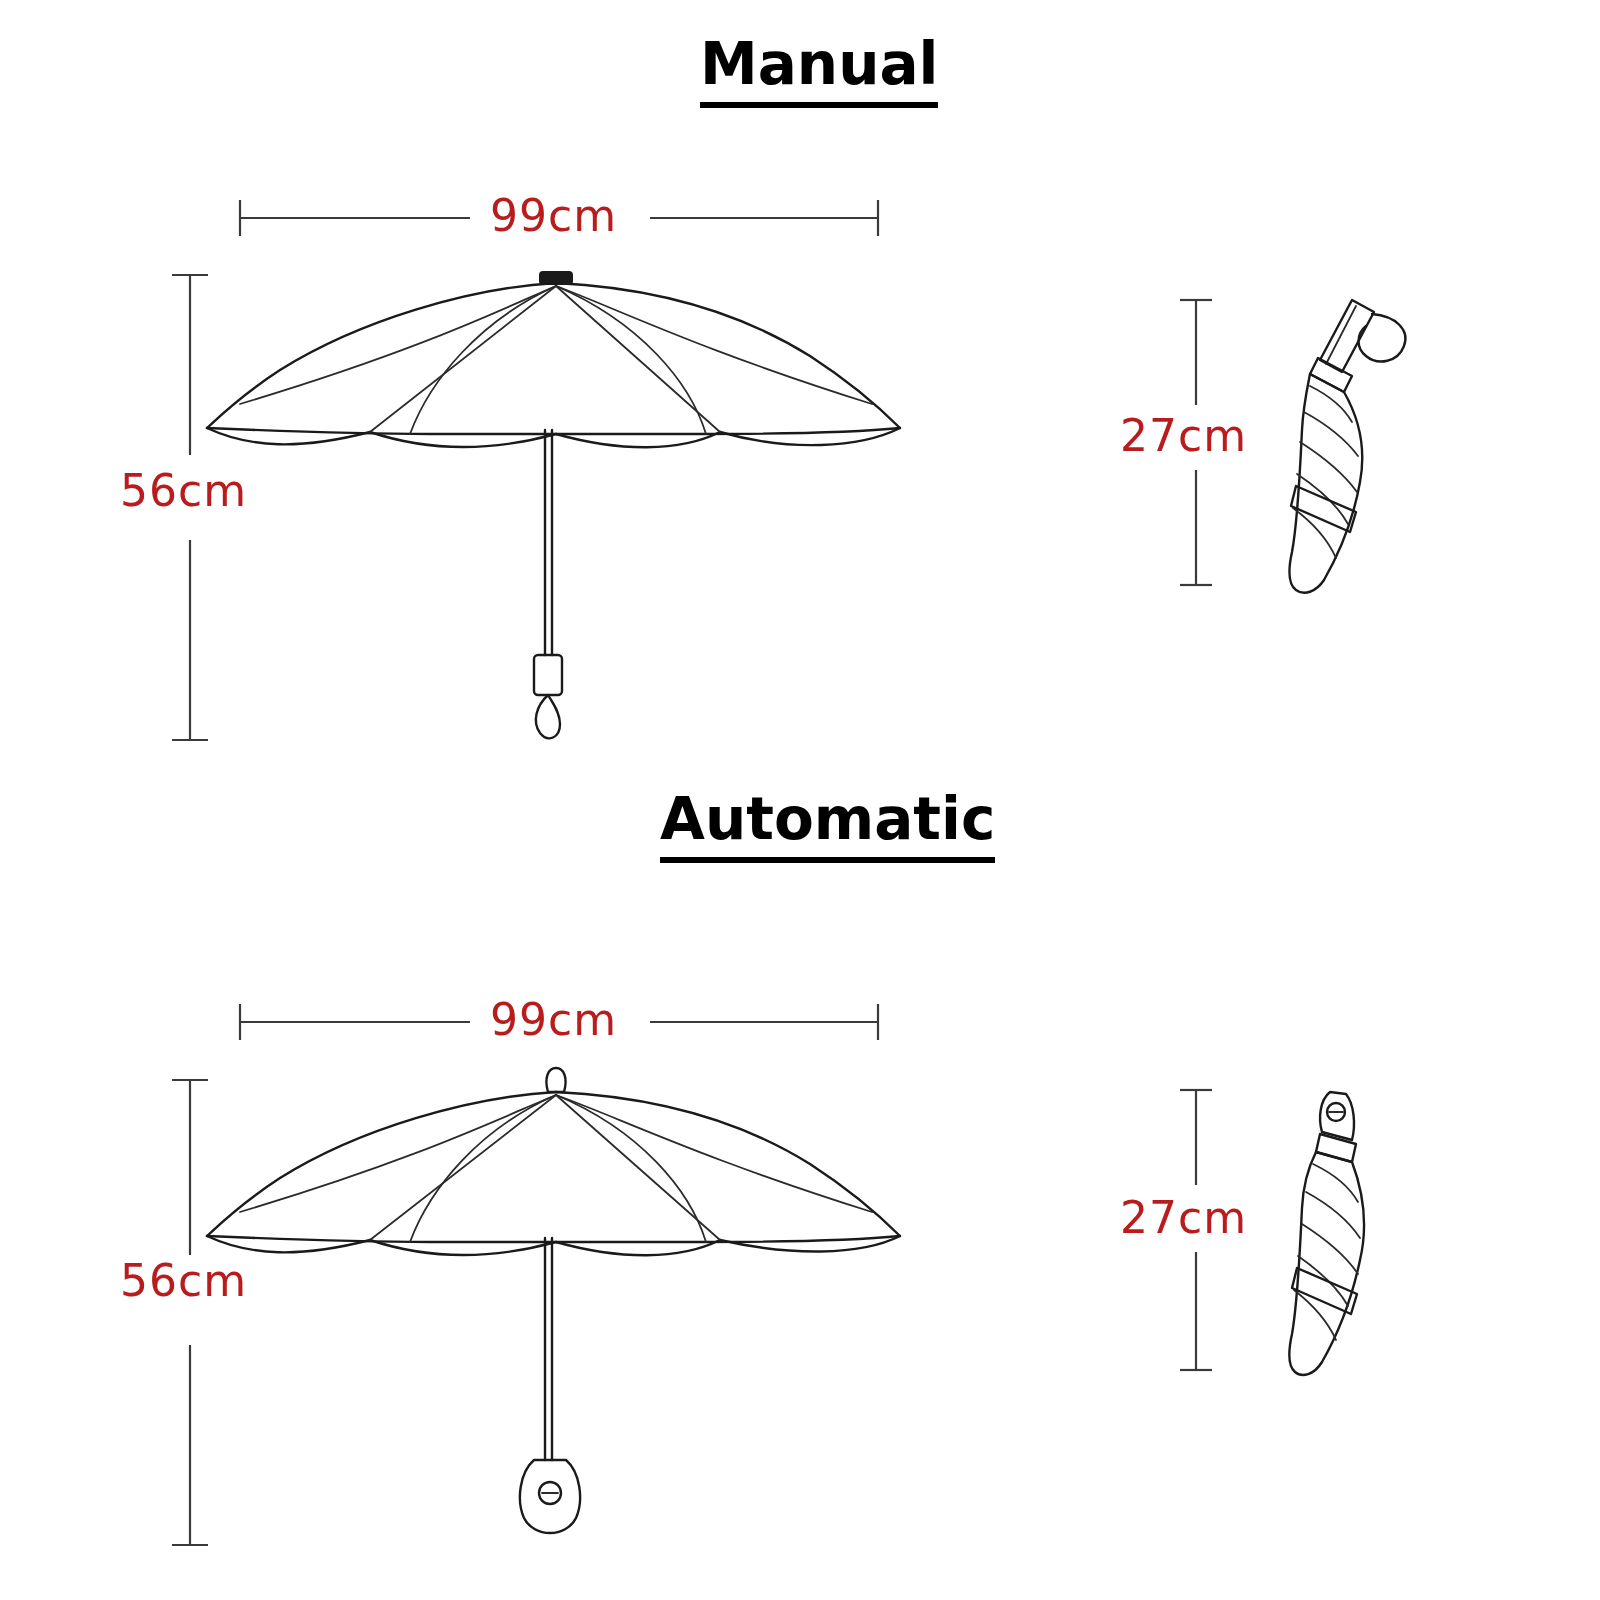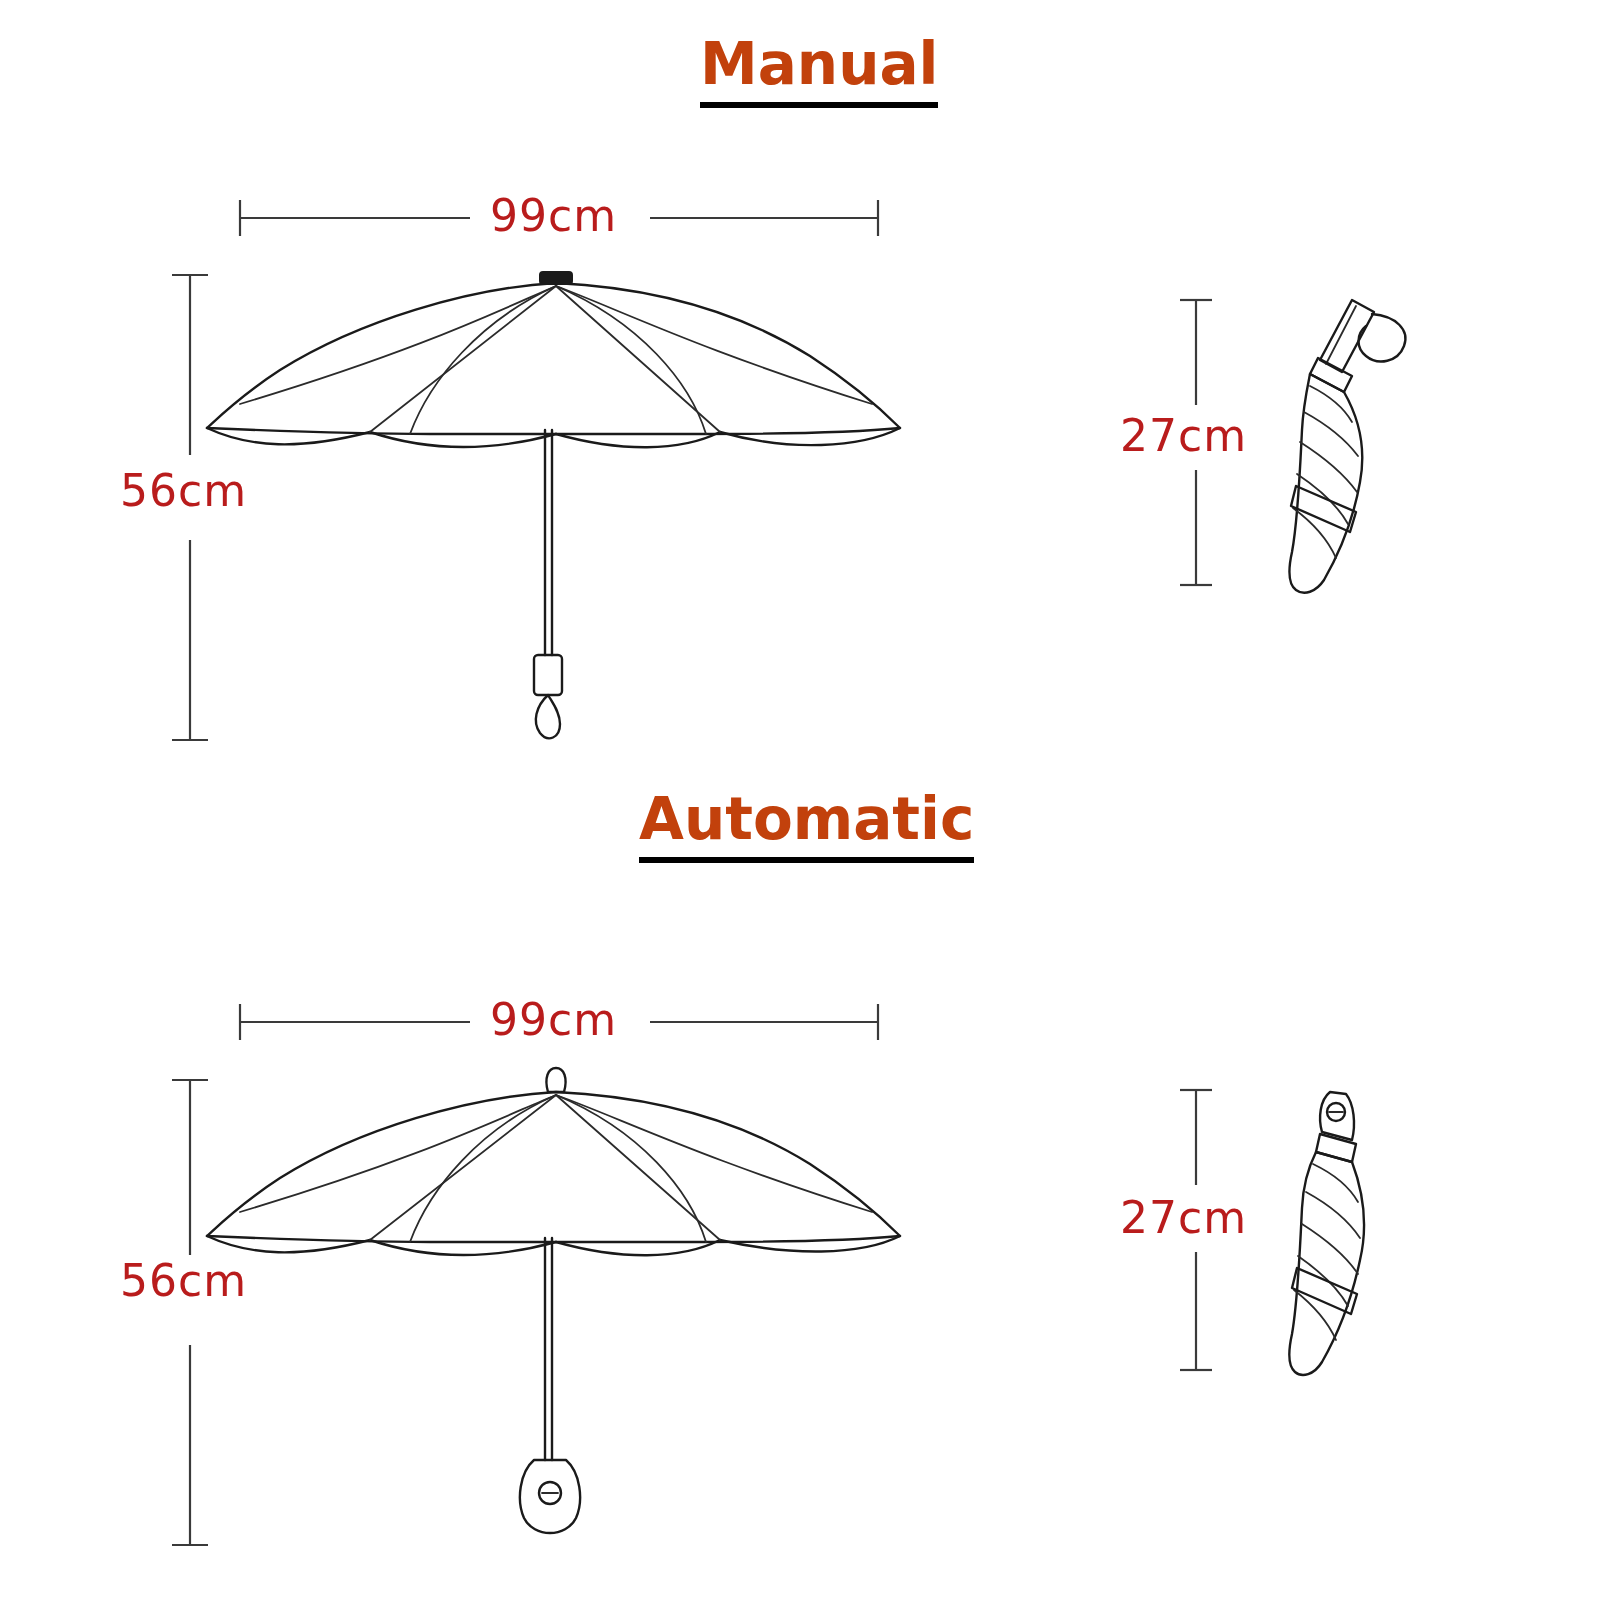--- a/index.html
+++ b/index.html
@@ -21,30 +21,30 @@
     height: 1600px;
   }
 
   
   .section-title {
     position: absolute;
     font-size: 58px;
     font-weight: bold;
     letter-spacing: 0px;
     text-align: center;
-    color: #c2410c;
+    color: #000000;
     white-space: nowrap;
   }
   .section-title .underline {
     display: block;
     border-bottom: 6px solid #000000;
     padding-bottom: 4px;
   }
   #title-manual { left: 700px; top: 30px; }
-  #title-automatic { left: 639px; top: 785px; }
+  #title-automatic { left: 660px; top: 785px; }
 
   
   .dim-label {
     position: absolute;
     font-size: 44px;
     color: #b91c1c;
     white-space: nowrap;
     letter-spacing: 1px;
   }
 

